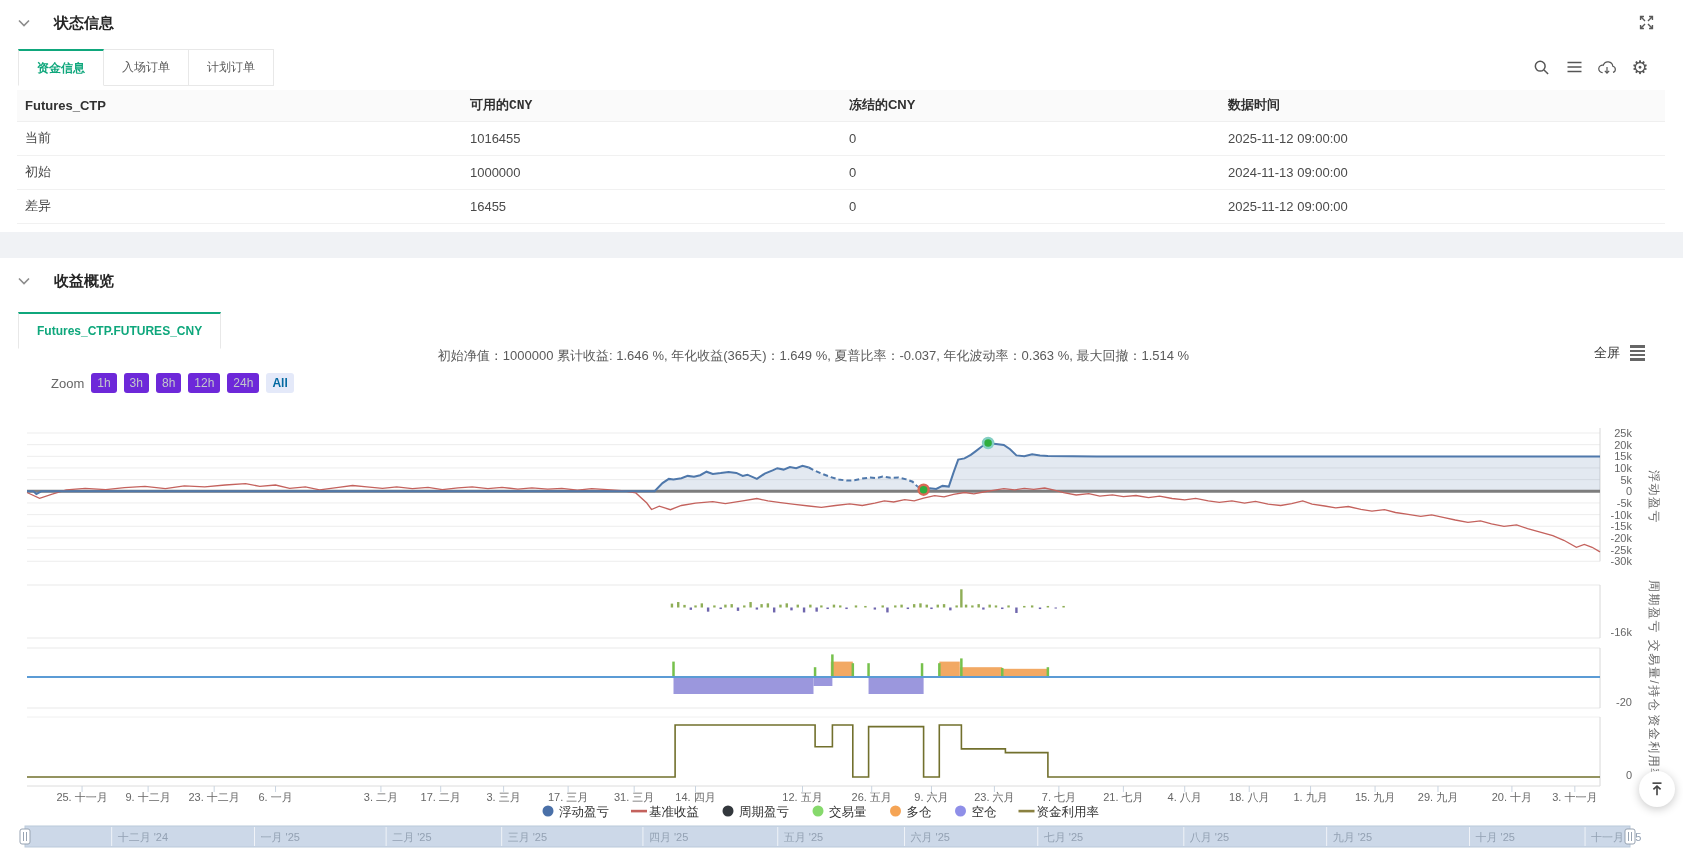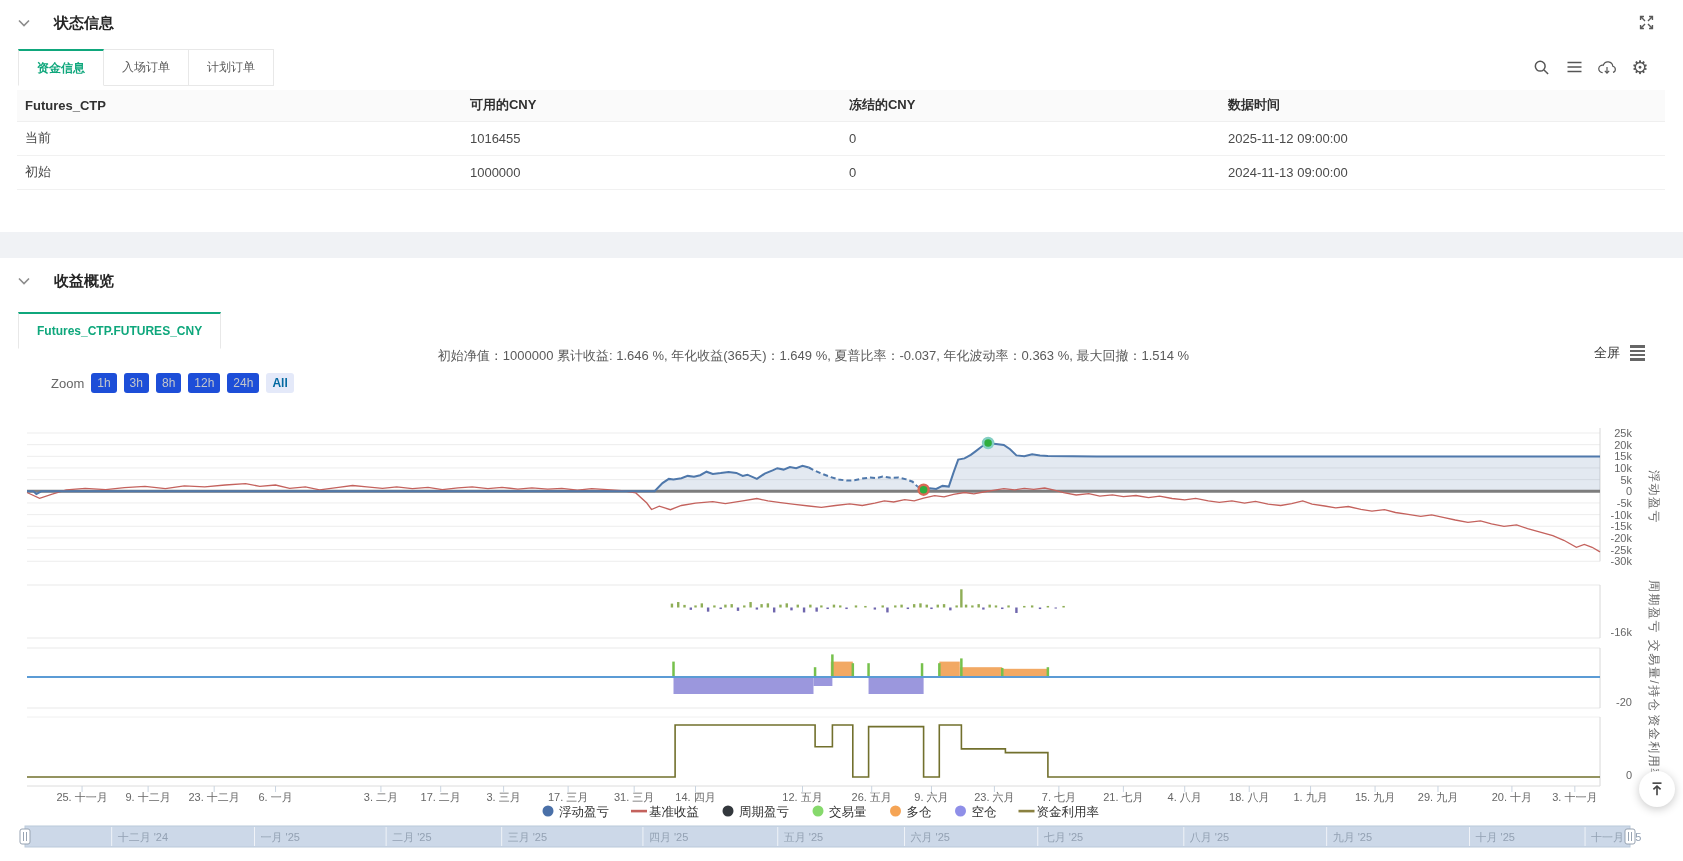--- a/index.html
+++ b/index.html
@@ -27,31 +27,31 @@
 
   .icon-row { position:absolute; right:32px; top:56px; display:flex; align-items:center; gap:11px; }
   .icon-row .ic { width:22px; height:22px; display:flex; align-items:center; justify-content:center; cursor:pointer; color:#555; }
   .gear-glyph { font-size:19px; color:#555; line-height:1; }
 
   table.fund { position:absolute; left:17px; top:90px; width:1648px; border-collapse:collapse; font-size:13px; }
   table.fund th { background:#fafafa; text-align:left; font-weight:bold; color:#303030;
     height:31px; padding:0 8px; border-bottom:1px solid #efefef; }
   table.fund td { height:34px; padding:0 8px; color:#4a4a4a; border-bottom:1px solid #f1f1f1; background:#fff; }
   td.c-blue { color:#87b7e9; } td.c-red { color:#f24f4f; }
-  .col1{width:27%;} .col2{width:23%;} .col3{width:23%;} .col4{width:27%;}
+  .col1{width:27%;} .col2{width:23%;font-family:Liberation Mono, monospace;} .col3{width:23%;} .col4{width:27%;}
 
   .stats { position:absolute; left:27px; top:89px; width:1573px; text-align:center;
     font-size:13px; color:#5a5a5a; }
   .hc-right { position:absolute; right:38px; top:86px; display:flex; align-items:center; gap:10px; }
   .fullscreen-label { font-size:13px; color:#333; cursor:pointer; }
   .burger { display:flex; flex-direction:column; gap:2px; cursor:pointer; }
   .burger i { display:block; width:15px; height:2.4px; background:#666; }
 
   .zoom-row { position:absolute; left:26px; top:115px; display:flex; align-items:center; gap:7px; font-size:13px; color:#666;margin-left:25px; }
-  .zbtn { font-size:12px; color:#c3c7cc; background:#1d4ed8; border-radius:3px; padding:3px 6px; cursor:pointer; }
+  .zbtn { font-size:12px; color:#c3c7cc; background:#6d28d9; border-radius:3px; padding:3px 6px; cursor:pointer; }
   .zbtn.active { color:#0369a1; background:#e4e9f9; font-weight:bold; }
 
   svg#chart-svg { position:absolute; left:0; top:0; pointer-events:none; }
   svg text { font-family:"Liberation Sans","DejaVu Sans",sans-serif; }
 
   .fab { position:absolute; left:1639px; top:771px; width:36px; height:36px; border-radius:50%;
     background:#fff; box-shadow:0 2px 10px rgba(0,0,0,.22); display:flex; align-items:center; justify-content:center; cursor:pointer; }
 </style>
 </head>
 <body>
@@ -122,20 +122,26 @@
             <td class="c-blue">当前</td>
             <td>1016455</td>
             <td>0</td>
             <td>2025-11-12 09:00:00</td>
           </tr>
           <tr>
             <td>初始</td>
             <td>1000000</td>
             <td>0</td>
             <td>2024-11-13 09:00:00</td>
+          </tr>
+          <tr>
+            <td class="c-red">差异</td>
+            <td class="c-red">16455</td>
+            <td>0</td>
+            <td>2025-11-12 09:00:00</td>
           </tr>
         </tbody>
     </table>
   </section>
 
   <div class="band"></div>
 
   <section class="card card2">
     <div class="sec-header">
       <span class="chevron">

